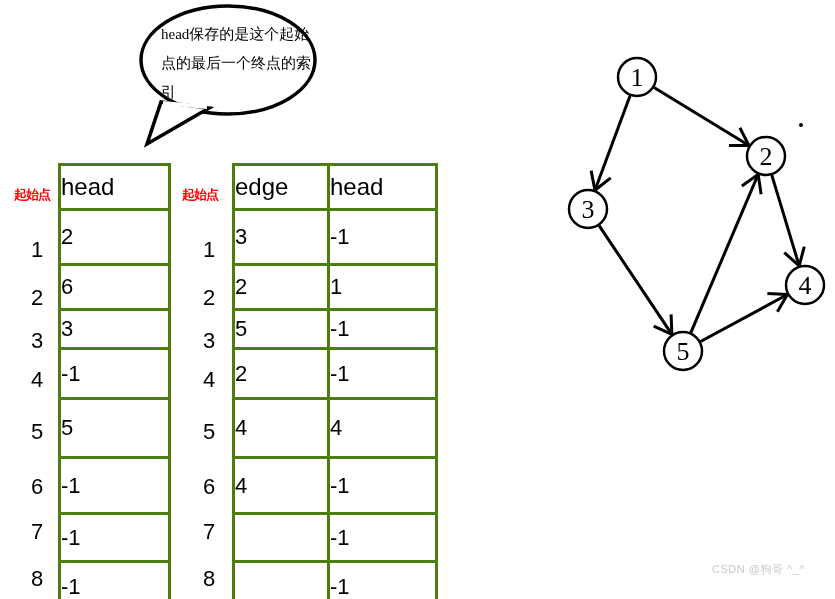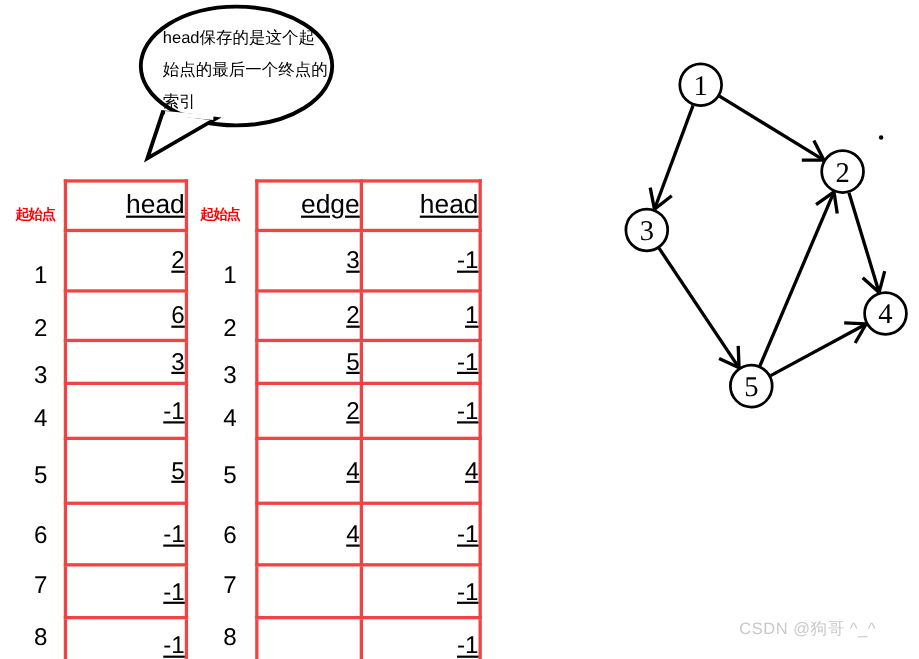--- a/index.html
+++ b/index.html
@@ -19,24 +19,25 @@
   #stage {
     position: absolute;
     left: 0; top: 0;
     width: 835px;
     height: 599px;
   }
 
   
   .bubble-wrap {
     position: absolute;
-    left: 110px;
+    left: 123px;
     top: 2px;
     width: 210px;
     height: 150px;
+    font-family: Liberation Serif, serif;
   }
   .bubble-svg { position: absolute; left: 0; top: 0; }
   .bubble-text {
     position: absolute;
     left: 38px;
     top: 18px;
     width: 150px;
     font-size: 15px;
     line-height: 29px;
     letter-spacing: 0px;
@@ -46,28 +47,27 @@
   }
 
   
   .table-block { position: absolute; }
 
   .tbl {
     border-collapse: collapse;
     table-layout: fixed;
   }
   .tbl td, .tbl th {
-    border: 3px solid #ef4444;
-    text-align: right;
+    border: 3px solid #4d7c0f;
+    text-align: left;
     vertical-align: middle;
     font-weight: normal;
     font-size: 22px;
     color: #000000;
     padding: 0;
-    text-decoration: underline;
   }
   .tbl th {
     font-size: 24px;
     height: 42px;
   }
 
   
   #head-table { position: absolute; left: 58px; top: 163px; }
   #head-table .tbl { width: 113px; }
   #head-table th { height: 42px; }
@@ -116,23 +116,23 @@
   }
   .node-label {
     font-family: "Liberation Serif", "DejaVu Serif", serif;
     font-size: 26px;
     fill: #000000;
   }
 
   
   #watermark {
     position: absolute;
-    left: 672px;
+    left: 712px;
     top: 562px;
-    font-size: 15px;
+    font-size: 11px;
     color: #c8c8c8;
     white-space: nowrap;
     letter-spacing: 0.5px;
   }
 </style>
 </head>
 <body>
 
 <div id="stage">
 

